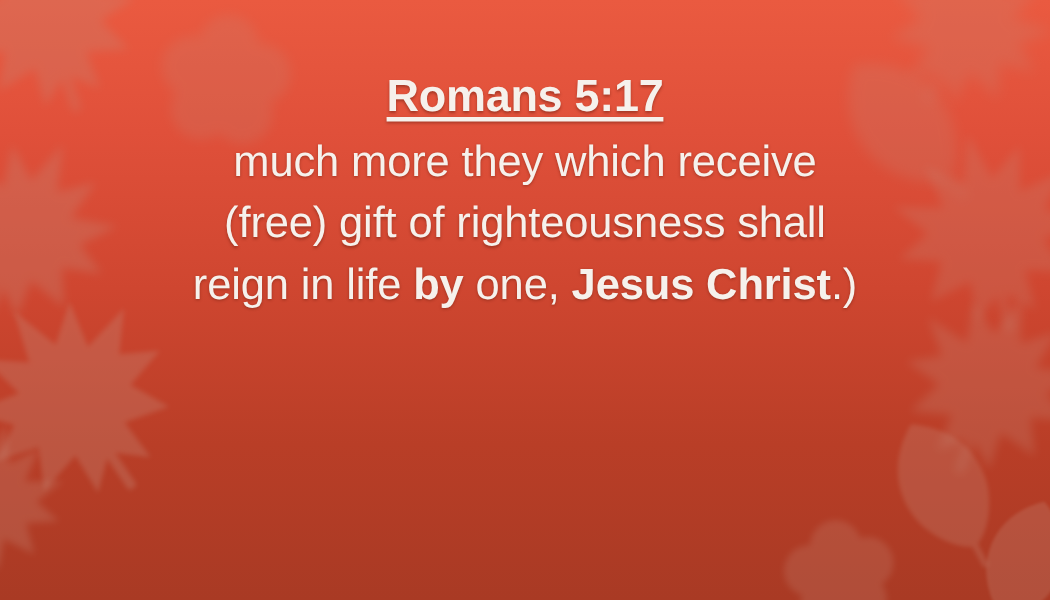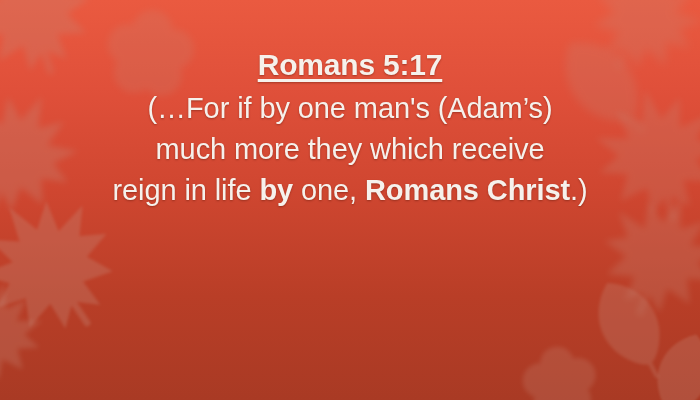--- a/index.html
+++ b/index.html
@@ -117,19 +117,19 @@
           <use xlink:href="#oval" transform="translate(628,322) rotate(-28) scale(0.96)" opacity="0.3" filter="url(#soft1)"></use>
           <use xlink:href="#oval" transform="translate(684,372) rotate(18) scale(0.86)" opacity="0.3" filter="url(#soft1)"></use>
           <use xlink:href="#blossom" transform="translate(560,384) rotate(-8) scale(0.78)" opacity="0.26" filter="url(#soft2)"></use>
         </g>
     </svg>
   </div>
 
   <div id="verse">
     <div id="verse-title">Romans 5:17</div>
     <div id="verse-body">
-        <span class="vline">(…For if by one man's (Adam’s)</span>
         <span class="vline">much more they which receive</span>
-        <span class="vline"><span>reign in life </span><span class="b">by</span><span> one, </span><span class="b">Romans Christ</span><span>.)</span></span>
+        <span class="vline">(free) gift of righteousness shall</span>
+        <span class="vline"><span>reign in life </span><span class="b">by</span><span> one, </span><span class="b">Jesus Christ</span><span>.)</span></span>
       </div>
   </div>
 
 </div>
 
 </body></html>

